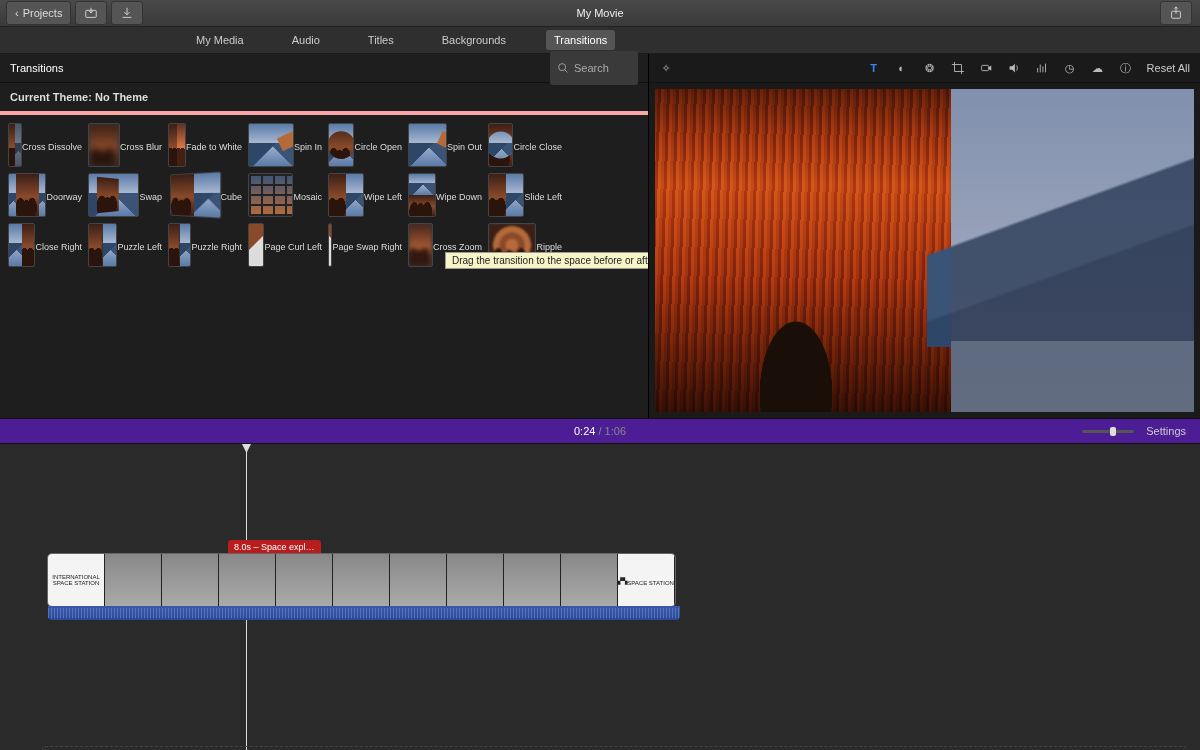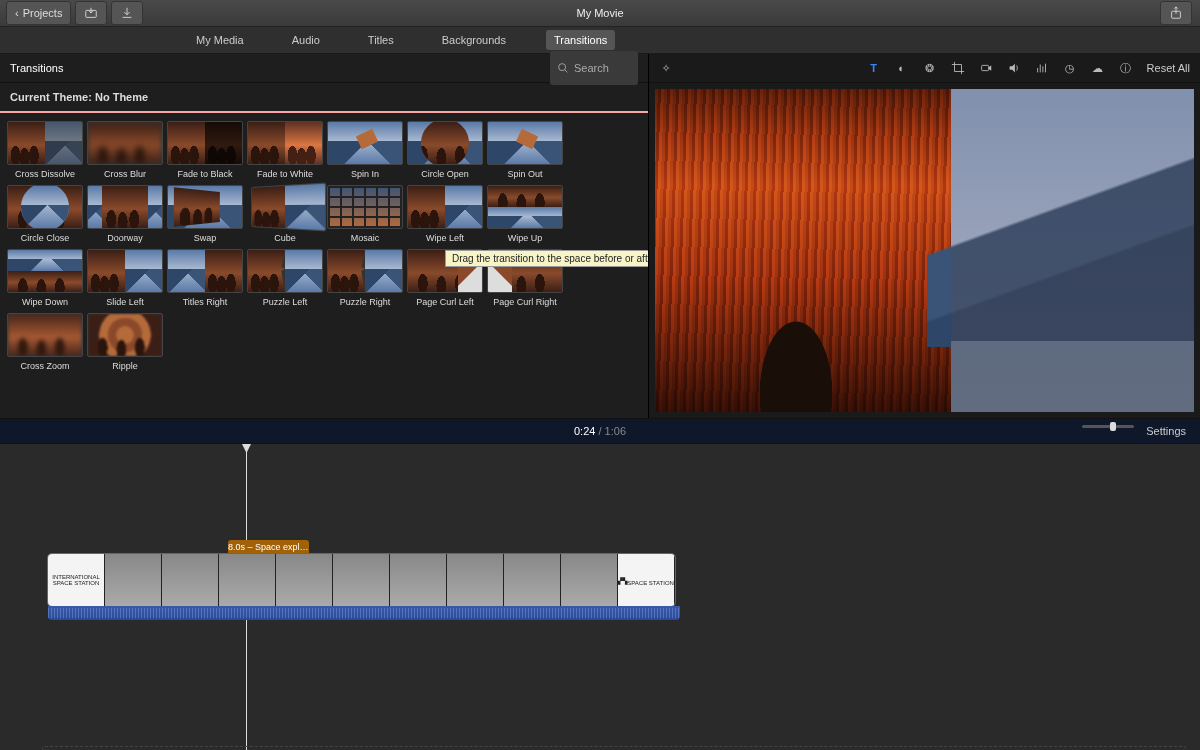--- a/index.html
+++ b/index.html
@@ -8,23 +8,23 @@
   .tb-btn{background:#555;border:1px solid #333;border-radius:3px;padding:2px 8px;height:18px;display:flex;align-items:center;gap:4px;color:#ddd;cursor:pointer;}
   .tb-title{position:absolute;left:50%;transform:translateX(-50%);color:#eee;font-weight:500;}
   .tb-right{margin-left:auto;margin-right:8px;}
   .tabs{height:26px;background:#2f2f2f;display:flex;align-items:center;padding-left:180px;gap:24px;border-bottom:1px solid #1a1a1a;}
   .tab{color:#ccc;cursor:pointer;padding:4px 8px;border-radius:3px;margin-left:8px;}
   .tab.active{background:#555;color:#fff;}
   .main{display:flex;height:364px;}
   .browser{width:648px;background:#1e1e1e;border-right:1px solid #000;display:flex;flex-direction:column;}
   .browser-head{height:28px;display:flex;align-items:center;justify-content:space-between;padding:0 10px;border-bottom:1px solid #111;}
   .search{background:#3a3a3a;border-radius:3px;padding:10px 6px;width:76px;display:flex;align-items:center;gap:4px;color:#aaa;}
-  .theme{padding:8px 10px;color:#ddd;font-weight:600;border-bottom:2px solid #fca5a5;}
+  .theme{padding:8px 10px;color:#ddd;font-weight:600;border-bottom:4px solid #fca5a5;}
   .grid{padding:8px;display:flex;flex-wrap:wrap;gap:6px 6px;overflow:auto;position:relative;}
-  .trans{width:74px;display:flex;flex-direction:column;align-items:center;cursor:pointer;position:relative;}
+  .trans{width:74px;display:flex;flex-direction:row;align-items:center;cursor:pointer;position:relative;}
   .thumb{width:74px;height:42px;border-radius:2px;background:#333;border:1px solid #444;overflow:hidden;display:flex;}
   .thumb-label{font-size:9px;color:#ddd;margin-top:4px;text-align:center;white-space:nowrap;}
   .tooltip{position:absolute;background:#f7f5c8;color:#222;font-size:10px;padding:2px 6px;border:1px solid #999;white-space:nowrap;z-index:10;left:445px;top:137px;}
   
   .scn{flex:1;display:flex;}
   .trees{background:linear-gradient(#3b1f16,#8a4a2a 55%,#3b1f16);position:relative;}
   .trees::after{content:"";position:absolute;inset:0;background:
      radial-gradient(ellipse 8px 16px at 20% 80%,#2a140c 60%,transparent 61%),
      radial-gradient(ellipse 8px 16px at 45% 85%,#2a140c 60%,transparent 61%),
      radial-gradient(ellipse 8px 16px at 70% 80%,#2a140c 60%,transparent 61%);}
@@ -42,30 +42,30 @@
   .tool.accent{color:#3a82f7;}
   .reset{margin-left:auto;color:#ccc;cursor:pointer;}
   .canvas{flex:1;margin:6px;position:relative;overflow:hidden;background:#000;}
   .prev-left{position:absolute;inset:0 45% 0 0;background:linear-gradient(#4a2818,#b56a3a 30%,#8a4a2a 55%,#2a140c);}
   .prev-left::after{content:"";position:absolute;left:30%;bottom:0;width:35%;height:55%;background:radial-gradient(ellipse 60px 120px at 50% 90%,#1a0e08 60%,transparent 61%);}
   .cliff{position:absolute;inset:0;background:repeating-linear-gradient(92deg,#9a5a32 0 3px,#7a4022 3px 6px,#b56a3a 6px 9px);mix-blend-mode:overlay;}
   .prev-right{position:absolute;inset:0 0 0 55%;background:linear-gradient(#8aa2c8,#b8c8e0);}
   .prev-right::before{content:"";position:absolute;bottom:20%;left:-10%;right:-10%;height:70%;background:linear-gradient(160deg,transparent 40%,#3a5478 41% 60%,#2e4668 61%);}
   .prev-right::after{content:"";position:absolute;bottom:0;left:0;right:0;height:22%;background:#5a7290;}
   .prev-left-over{position:absolute;inset:0 0 0 55%;background:linear-gradient(#4a2818,#8a4a2a);opacity:.15;}
-  .timebar{height:24px;background:#0f172a;display:flex;align-items:center;border-top:1px solid #111;border-bottom:1px solid #111;padding:0 14px;}
+  .timebar{height:24px;background:#4c1d95;display:flex;align-items:center;border-top:1px solid #111;border-bottom:1px solid #111;padding:0 14px;}
   .time{color:#fff;position:absolute;left:50%;transform:translateX(-50%);}
   .time .dur{color:#888;}
-  .zoom{margin-left:auto;display:flex;gap:12px;}
+  .zoom{margin-left:auto;display:flex;align-items:center;gap:12px;}
   .slider{width:52px;height:3px;background:#555;border-radius:2px;position:relative;}
   .slider::after{content:"";position:absolute;right:18px;top:-3px;width:6px;height:9px;background:#ddd;border-radius:2px;}
   .timeline{position:relative;background:#2a2a2a;height:334px;}
   .playhead{position:absolute;left:246px;top:0;bottom:0;width:1px;background:#ddd;}
   .playhead::before{content:"";position:absolute;top:0;left:-4px;width:9px;height:9px;background:#ddd;clip-path:polygon(0 0,100% 0,50% 100%);}
-  .clip-label{position:absolute;left:228px;top:96px;background:#a16207;color:#fff;font-size:9px;padding:2px 0;border-radius:3px 3px 0 0;}
+  .clip-label{position:absolute;left:228px;top:96px;background:#b91c1c;color:#fff;font-size:9px;padding:2px 6px;border-radius:3px 3px 0 0;}
   .clip-row{position:absolute;left:48px;top:110px;height:52px;display:flex;border-radius:4px;overflow:hidden;box-shadow:0 0 0 1px #666;}
   .frame{width:56px;height:52px;background:#444;border-right:1px solid #222;display:flex;align-items:center;justify-content:center;font-size:6px;color:#222;text-align:center;}
   .frame.white{background:#f4f4f4;}
   .frame.iss{background:linear-gradient(#888,#aaa);}
   .audio-row{position:absolute;left:48px;top:162px;right:520px;height:14px;background:linear-gradient(#3a5aa8,#2a4a98);border-radius:0 0 4px 4px;}
   .audio-wave{position:absolute;inset:2px 0;background:repeating-linear-gradient(90deg,#6a8ad8 0 1px,transparent 1px 3px);opacity:.6;}
   .music-row{position:absolute;left:42px;right:14px;bottom:14px;height:16px;border:1px dashed #444;border-radius:3px;display:flex;align-items:center;padding-left:6px;color:#555;}
   svg{width:14px;height:14px;fill:currentColor;}
 </style>
 </head>
@@ -132,27 +132,20 @@
         </div>
         <div class="trans">
           <div class="thumb">
             <div class="scn trees blur"></div>
           </div>
           <div class="thumb-label">Cross Blur</div>
         </div>
         <div class="trans">
           <div class="thumb">
             <div class="half scn trees"></div>
-            <div class="half scn trees dark"></div>
-          </div>
-          <div class="thumb-label">Fade to Black</div>
-        </div>
-        <div class="trans">
-          <div class="thumb">
-            <div class="half scn trees"></div>
             <div class="half scn trees bright"></div>
           </div>
           <div class="thumb-label">Fade to White</div>
         </div>
         <div class="trans">
           <div class="thumb" style="position: relative;">
             <div class="scn mount"></div>
             <div class="" style="position: absolute; left: 30px; top: 10px; width: 18px; height: 14px; background: rgb(181, 106, 58); transform: rotate(-25deg);"></div>
           </div>
           <div class="thumb-label">Spin In</div>
@@ -206,45 +199,38 @@
         </div>
         <div class="trans">
           <div class="thumb">
             <div class="half scn trees"></div>
             <div class="half scn mount"></div>
           </div>
           <div class="thumb-label">Wipe Left</div>
         </div>
         <div class="trans">
           <div class="thumb" style="flex-direction: column;">
-            <div class="half scn trees"></div>
-            <div class="half scn mount"></div>
-          </div>
-          <div class="thumb-label">Wipe Up</div>
-        </div>
-        <div class="trans">
-          <div class="thumb" style="flex-direction: column;">
             <div class="half scn mount"></div>
             <div class="half scn trees"></div>
           </div>
           <div class="thumb-label">Wipe Down</div>
         </div>
         <div class="trans">
           <div class="thumb">
             <div class="half scn trees"></div>
             <div class="half scn mount"></div>
           </div>
           <div class="thumb-label">Slide Left</div>
         </div>
         <div class="trans">
           <div class="thumb">
             <div class="half scn mount"></div>
             <div class="half scn trees"></div>
           </div>
-          <div class="thumb-label">Titles Right</div>
+          <div class="thumb-label">Close Right</div>
         </div>
         <div class="trans">
           <div class="thumb">
             <div class="half scn trees" style="clip-path: polygon(0px 0px, 100% 0px, 90% 40%, 100% 45%, 90% 50%, 100% 100%, 0px 100%);"></div>
             <div class="half scn mount"></div>
           </div>
           <div class="thumb-label">Puzzle Left</div>
         </div>
         <div class="trans">
           <div class="thumb">
@@ -258,21 +244,21 @@
             <div class="scn trees"></div>
             <div class="" style="position: absolute; right: 0px; top: 0px; width: 24px; height: 100%; background: linear-gradient(-45deg, rgb(221, 221, 221) 45%, rgb(138, 74, 42) 46%);"></div>
           </div>
           <div class="thumb-label">Page Curl Left</div>
         </div>
         <div class="trans">
           <div class="thumb" style="position: relative;">
             <div class="scn trees"></div>
             <div class="" style="position: absolute; left: 0px; top: 0px; width: 24px; height: 100%; background: linear-gradient(45deg, rgb(221, 221, 221) 45%, rgb(138, 74, 42) 46%);"></div>
           </div>
-          <div class="thumb-label">Page Curl Right</div>
+          <div class="thumb-label">Page Swap Right</div>
         </div>
         <div class="trans">
           <div class="thumb">
             <div class="scn trees blur" style="filter: blur(2px) brightness(1.2);"></div>
           </div>
           <div class="thumb-label">Cross Zoom</div>
         </div>
         <div class="trans">
           <div class="thumb">
             <div class="scn trees" style="filter: blur(1px); background: radial-gradient(circle, rgb(181, 106, 58) 0px, rgb(181, 106, 58) 20%, rgb(138, 74, 42) 21%, rgb(138, 74, 42) 40%, rgb(181, 106, 58) 41%, rgb(181, 106, 58) 60%, rgb(59, 31, 22) 61%);"></div>

